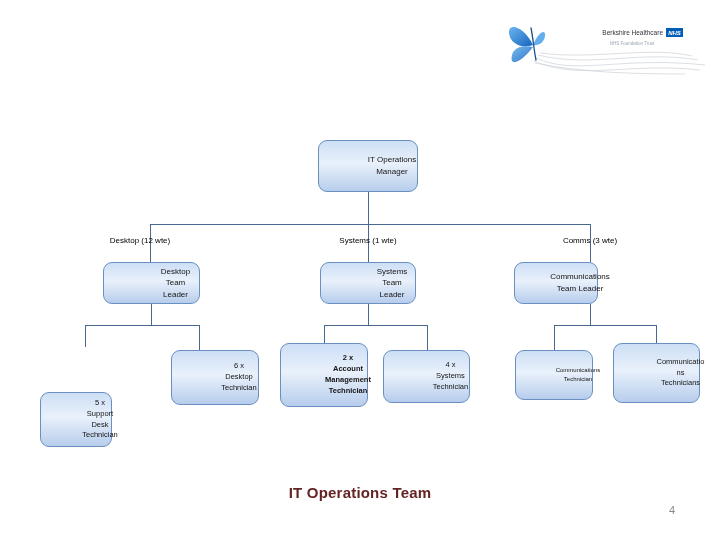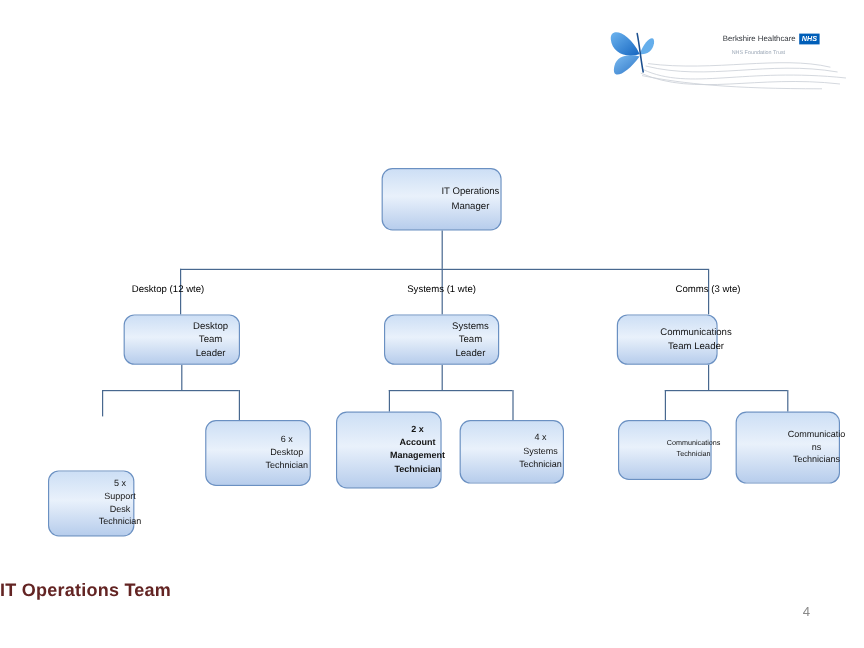--- a/index.html
+++ b/index.html
@@ -34,21 +34,21 @@
   .hl{height:1px;}
   .vl{width:1px;}
   
   .branch-label{
     position:absolute;top:236px;width:120px;
     text-align:center;font-size:8px;color:#000;
   }
   
   .slide-title{
     position:absolute;left:0;top:484px;width:720px;
-    text-align:left;font-size:15px;font-weight:bold;color:#632423;
+    text-align:center;font-size:15px;font-weight:bold;color:#632423;
     letter-spacing:.2px;
   }
   .page-number{
     position:absolute;left:660px;top:504px;width:24px;
     text-align:center;font-size:11px;color:#898989;
   }
   
   .logo-art{position:absolute;left:500px;top:18px;width:210px;height:62px;}
   .logo-name{
     position:absolute;left:601px;top:29px;width:62px;

